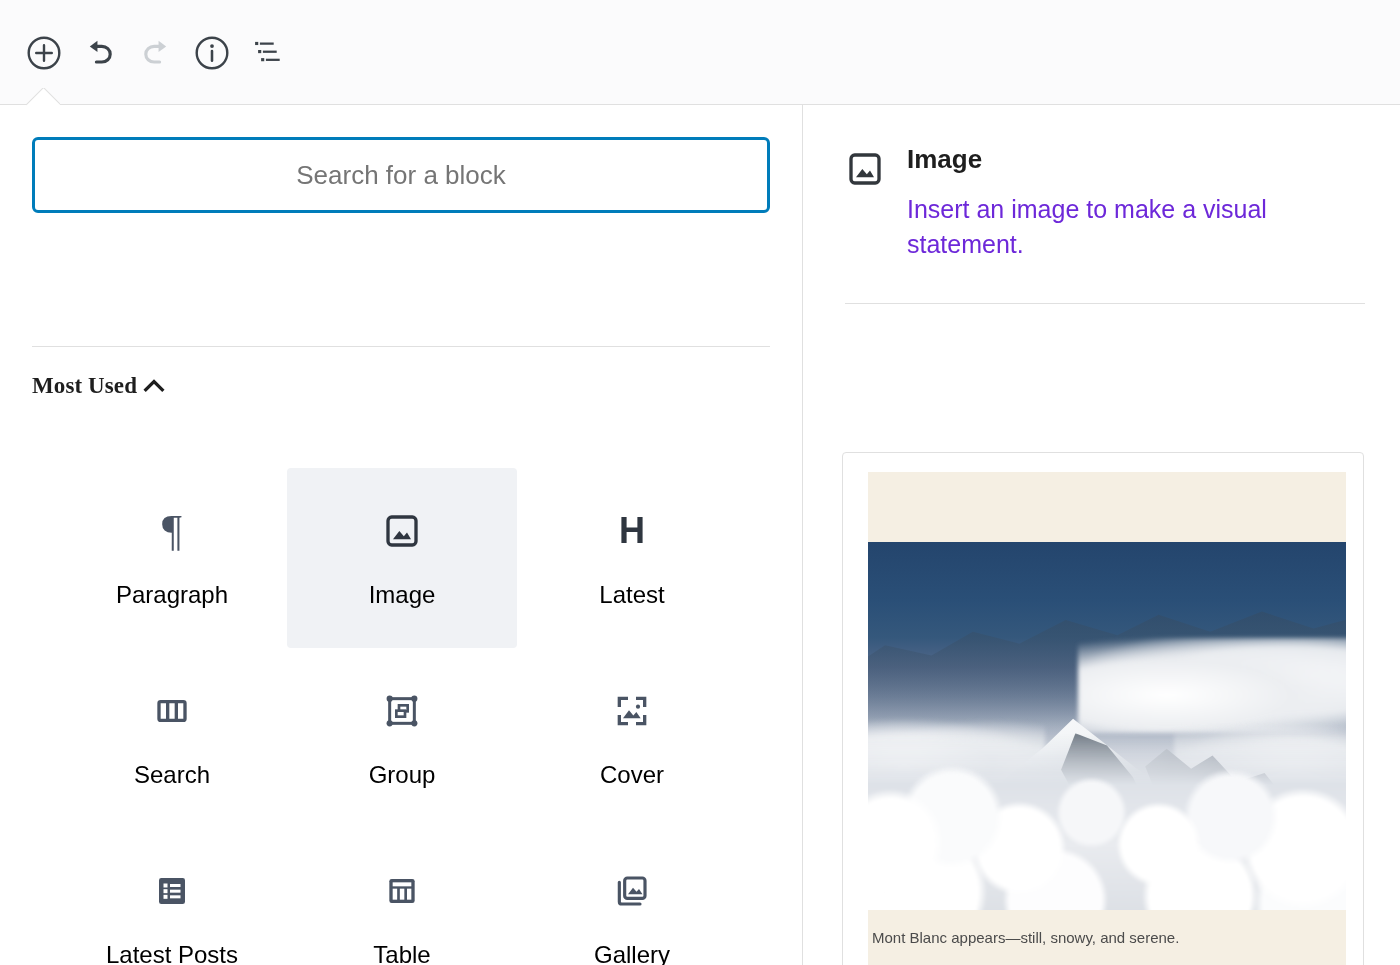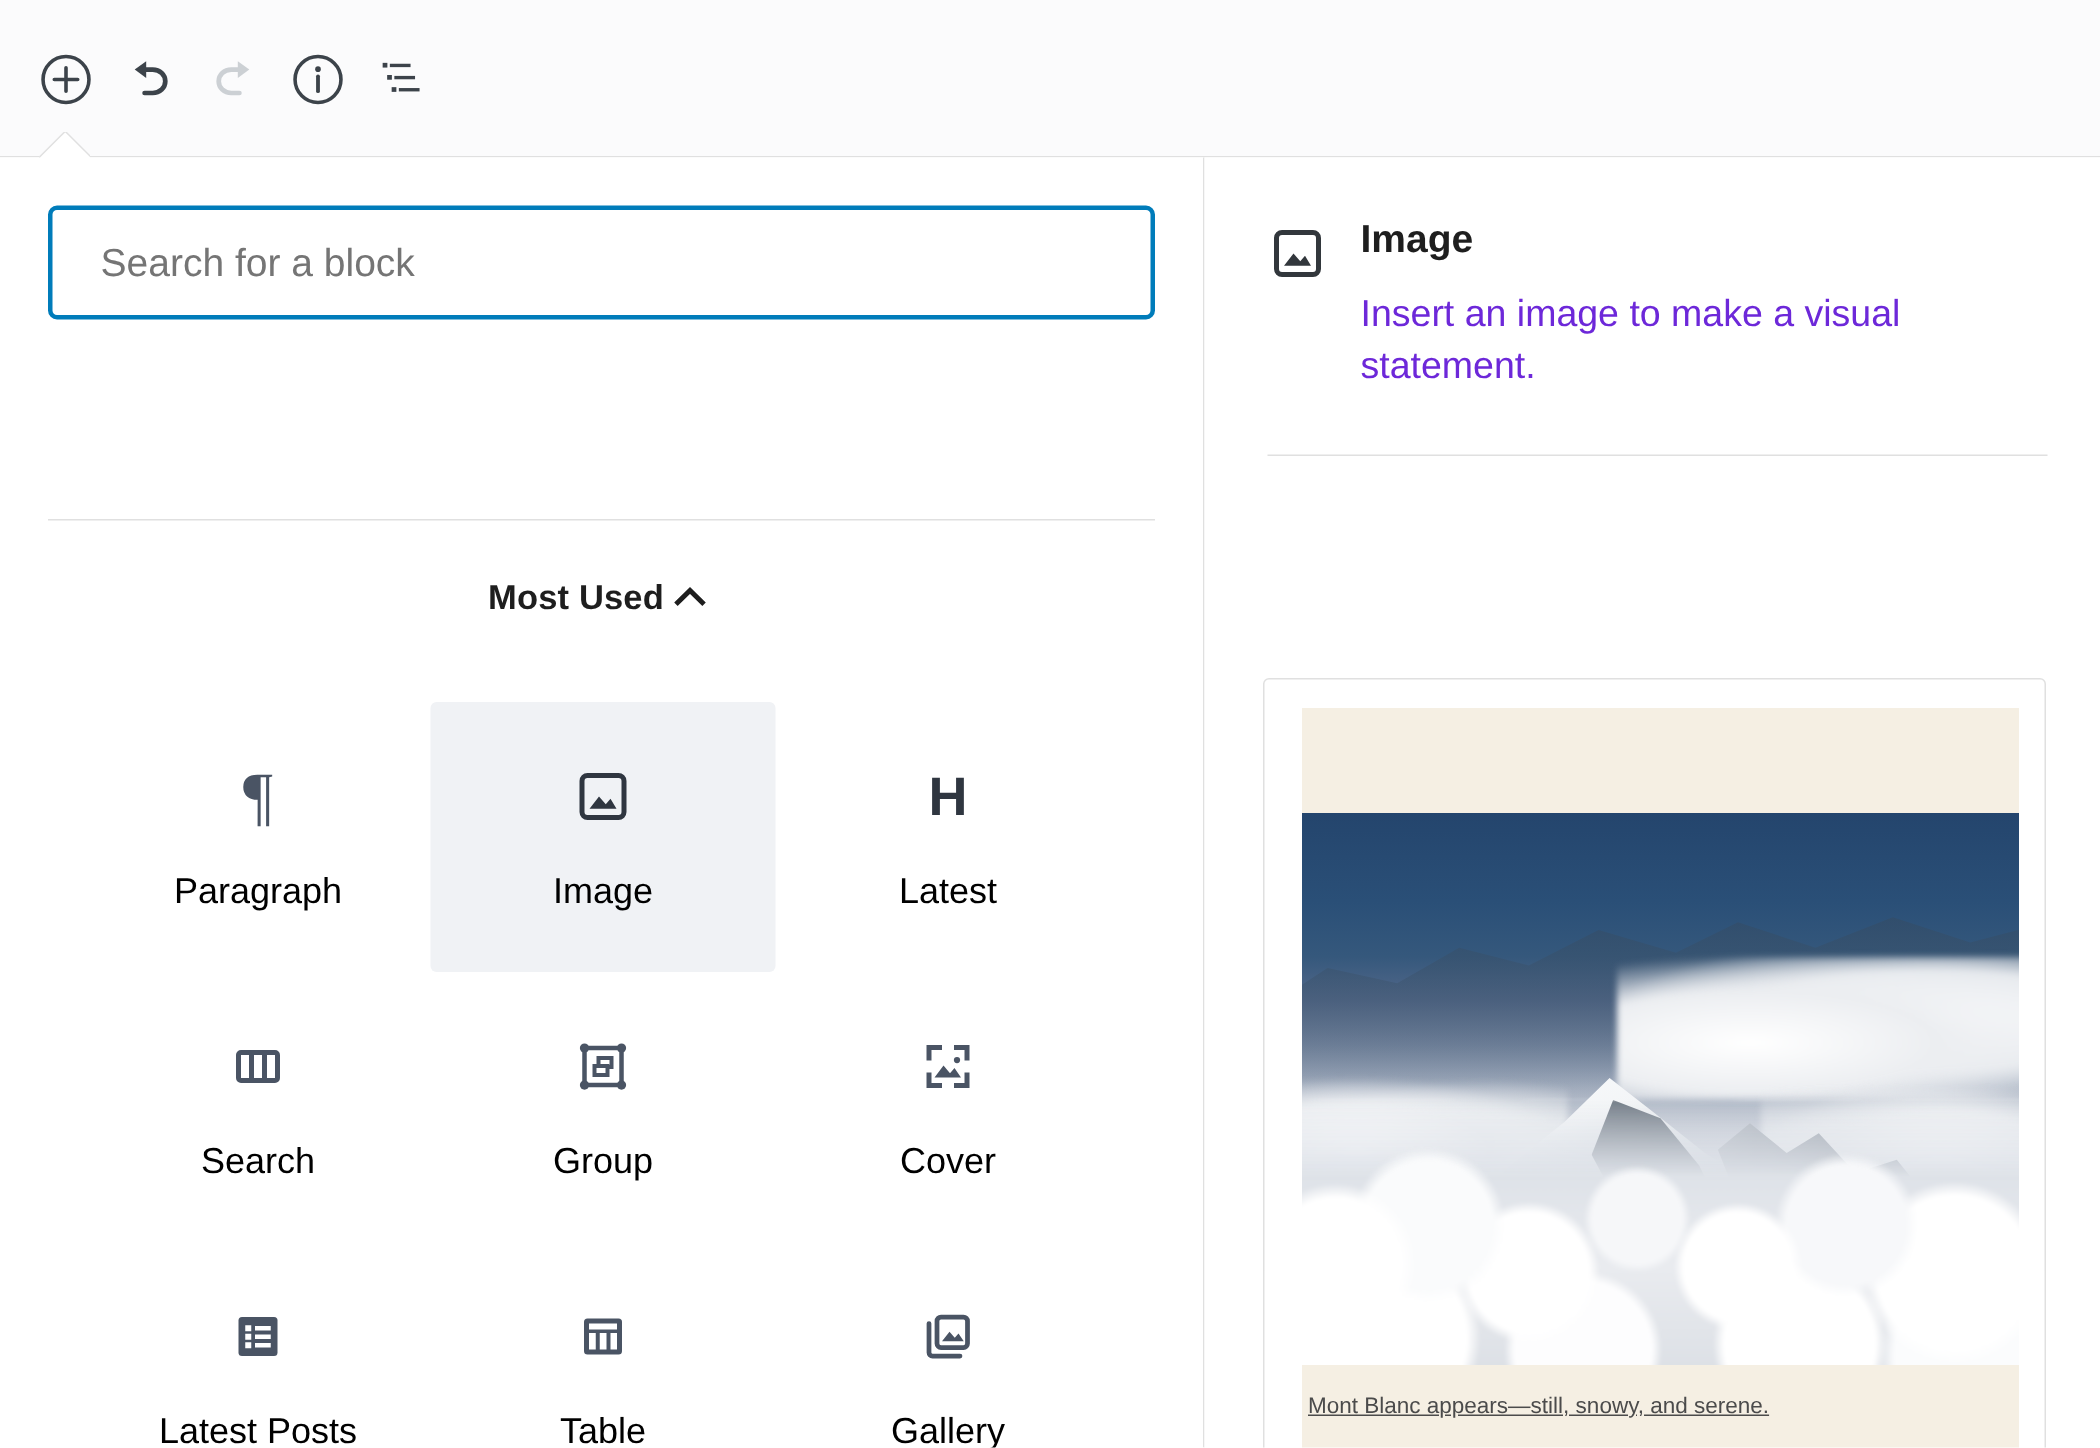--- a/index.html
+++ b/index.html
@@ -96,44 +96,46 @@
     height: 76px;
     box-sizing: border-box;
     border: 3px solid #007cba;
     border-radius: 6px;
     padding: 0 32px;
     font-size: 26px;
     font-family: "Liberation Sans", sans-serif;
     color: #1e1e1e;
     outline: none;
     background: #fff;
+    text-align: center;
   }
   .search-input::placeholder { color: #757575; opacity: 1; }
 
   .rule {
     position: absolute;
     left: 32px;
     width: 738px;
     height: 1px;
     background: #e0e0e0;
   }
   .rule-top { top: 241px; }
 
   .section-head {
     position: absolute;
-    top: 276px;
+    top: 264px;
     left: 32px;
     width: 738px;
     display: flex;
     align-items: center;
-    justify-content: center;
+    justify-content: flex-start;
     background: none;
     border: none;
     padding: 0;
     cursor: pointer;
+    font-family: Liberation Serif, serif;
   }
   .section-title {
     font-size: 23px;
     font-weight: bold;
     color: #1e1e1e;
     letter-spacing: .1px;
   }
   .chevron-up svg { display: block; }
 
   
@@ -266,21 +268,20 @@
     background: #2b4a6f;
   }
   .photo-caption {
     position: absolute;
     top: 456px;
     left: 4px;
     width: 470px;
     font-size: 15px;
     color: #4b4b4b;
     line-height: 1.3;
-    text-decoration: underline;
   }
 
   
   .sky {
     position: absolute; inset: 0;
     background:
       linear-gradient(180deg,
         #24456d 0%,
         #2a4f77 16%,
         #35587c 26%,

